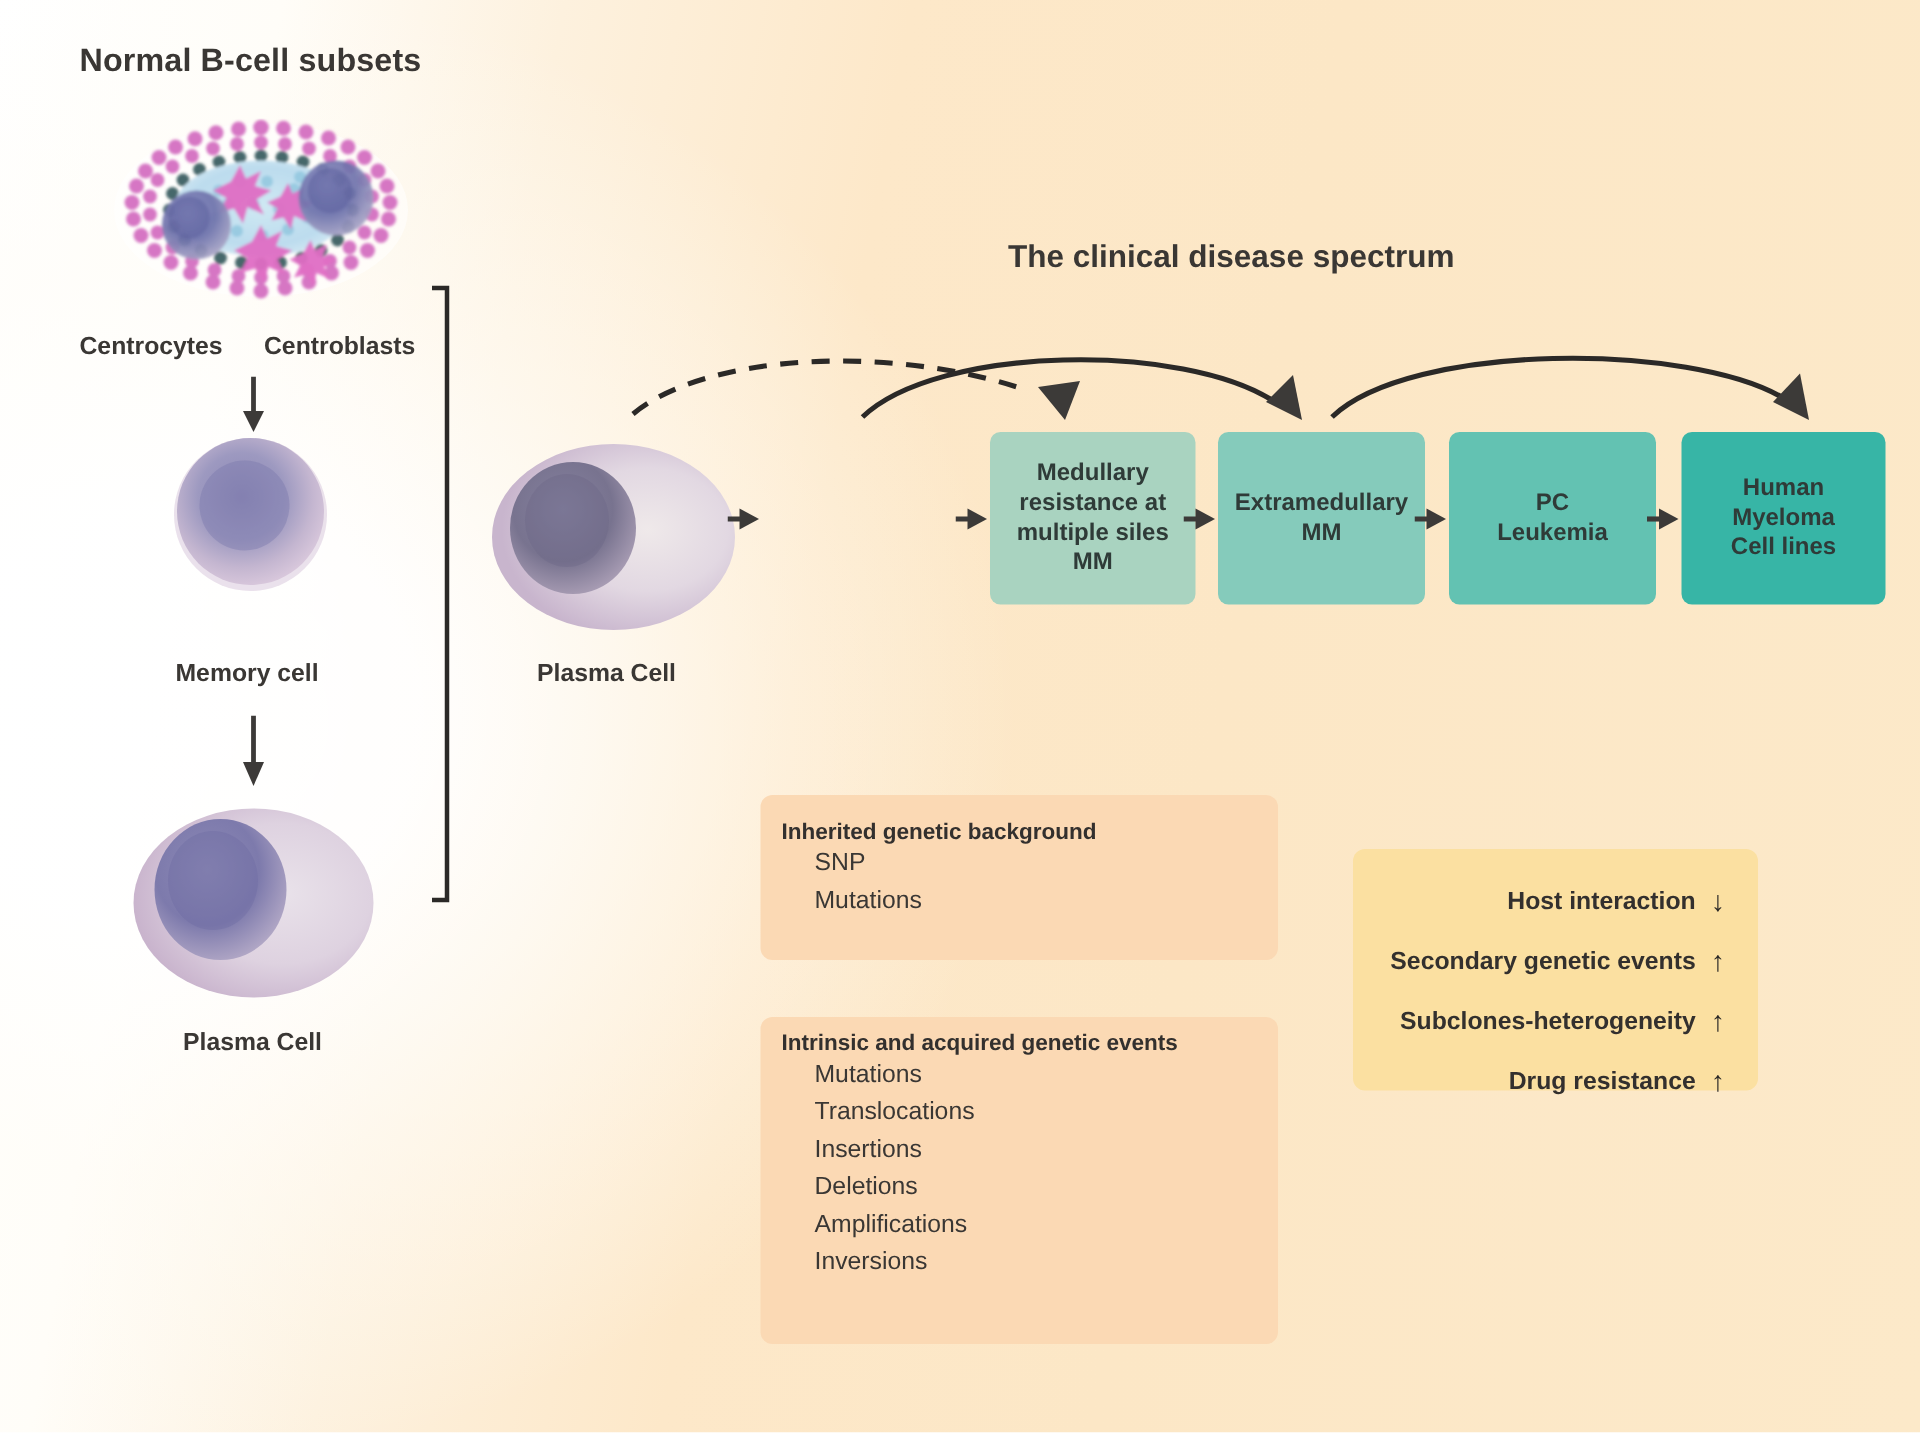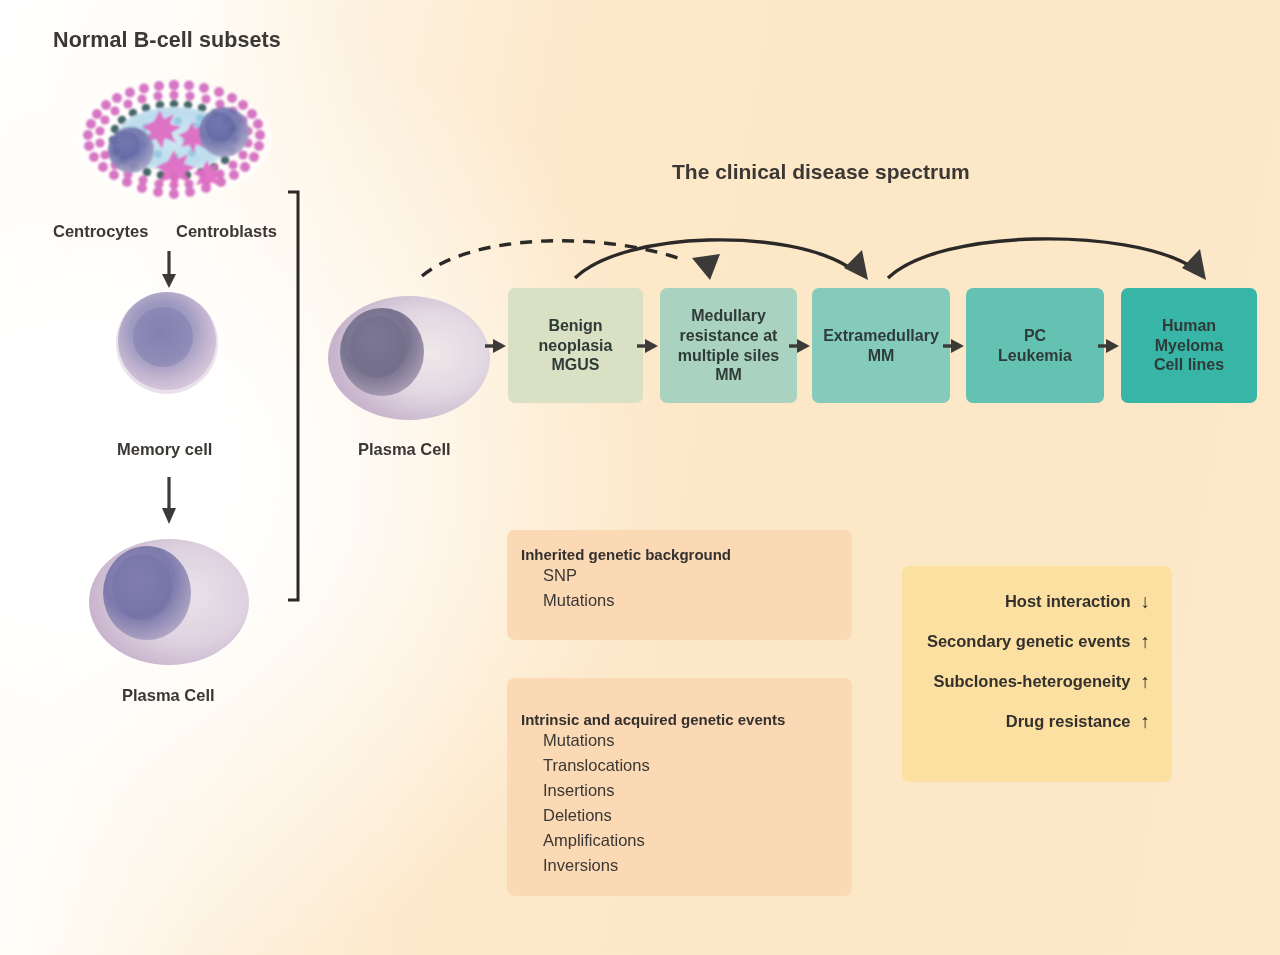--- a/index.html
+++ b/index.html
@@ -67,26 +67,26 @@
   
   .arcs{left:410px;top:228px;width:800px;height:70px;}
 
   
   .panel{border-radius:8px;box-sizing:border-box;}
   .peach{background:#fbd9b4;}
   .panel-title{font-size:15px;font-weight:bold;color:#33302e;}
   .panel-item{font-size:16.5px;color:#3a3734;}
 
   .p-inherit{left:507px;top:530px;width:345px;height:110px;padding:16px 0 0 14px;}
-  .p-intrinsic{left:507px;top:678px;width:345px;height:218px;padding:33px 0 0 14px;}
+  .p-intrinsic{left:507px;top:678px;width:345px;height:218px;padding:9px 0 0 14px;}
   .p-inherit .panel-item,.p-intrinsic .panel-item{margin-left:22px;line-height:1.52;}
   .p-inherit .panel-item:first-of-type{margin-top:5px;}
   .p-intrinsic .panel-item:first-of-type{margin-top:5px;}
 
-  .p-host{left:902px;top:566px;width:270px;height:216px;background:#fbe0a1;padding:26px 22px 0 0;}
+  .p-host{left:902px;top:566px;width:270px;height:161px;background:#fbe0a1;padding:26px 22px 0 0;}
   .host-row{display:flex;justify-content:flex-end;align-items:center;gap:10px;margin-bottom:21px;}
   .host-row .txt{font-size:16.5px;font-weight:bold;color:#33302e;white-space:nowrap;}
   .host-row .dir{font-size:19px;font-weight:bold;color:#2b2927;line-height:1;}
 </style>
 </head>
 <body>
 
 <div id="canvas">
 
   <div class="abs h-left">Normal B-cell subsets</div>
@@ -332,25 +332,20 @@
       <polygon points="796,52 772,40 790,21" fill="#3c3a38"></polygon>
     </svg>
   </div>
 
   <div class="abs sarrow sa0">
     <svg width="22" height="20" viewBox="0 0 22 20">
         <line x1="0" y1="10" x2="11" y2="10" stroke="#3c3a38" stroke-width="3.4"></line>
         <polygon points="21,10 8,3 8,17" fill="#3c3a38"></polygon>
       </svg>
   </div>
-  <div class="abs dbox b0">
-    <span>Benign
-neoplasia
-MGUS</span>
-  </div>
 
   <div class="abs sarrow sa1">
     <svg width="22" height="20" viewBox="0 0 22 20">
         <line x1="0" y1="10" x2="11" y2="10" stroke="#3c3a38" stroke-width="3.4"></line>
         <polygon points="21,10 8,3 8,17" fill="#3c3a38"></polygon>
       </svg>
   </div>
   <div class="abs dbox b1">
     <span>Medullary
 resistance at

